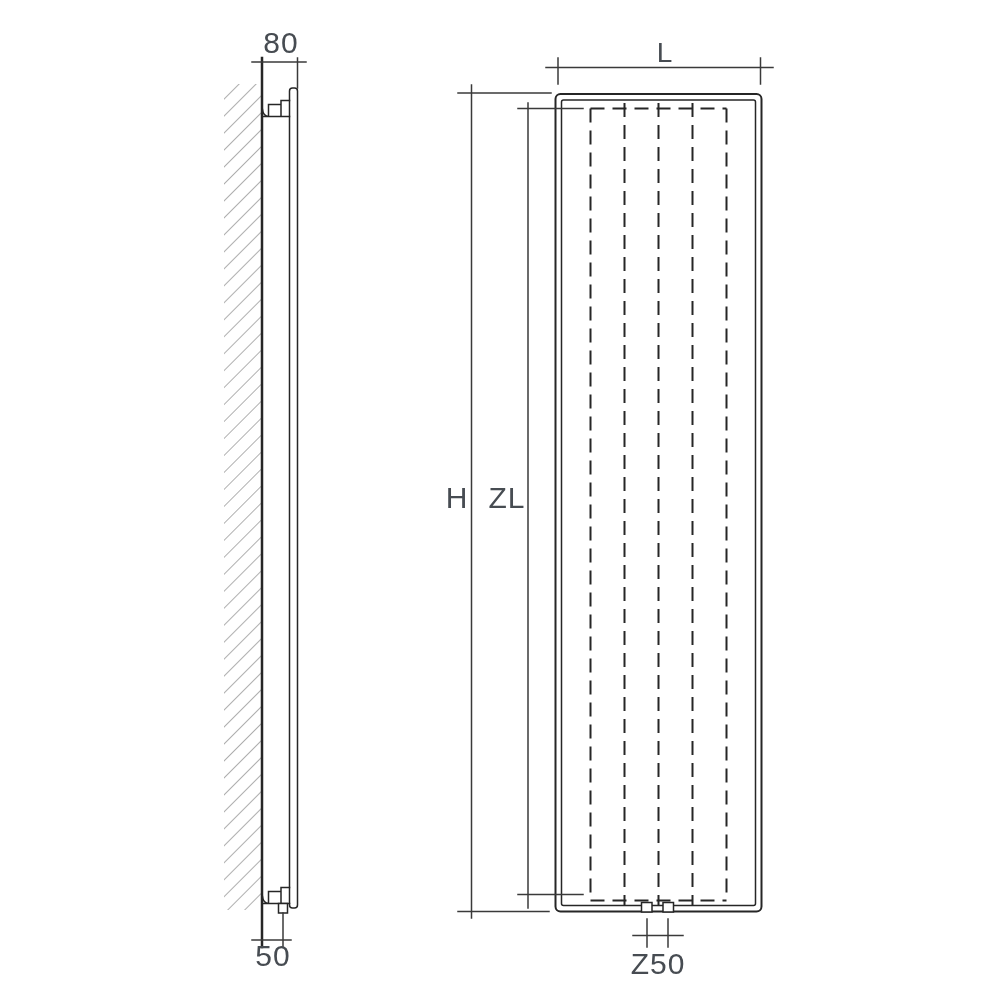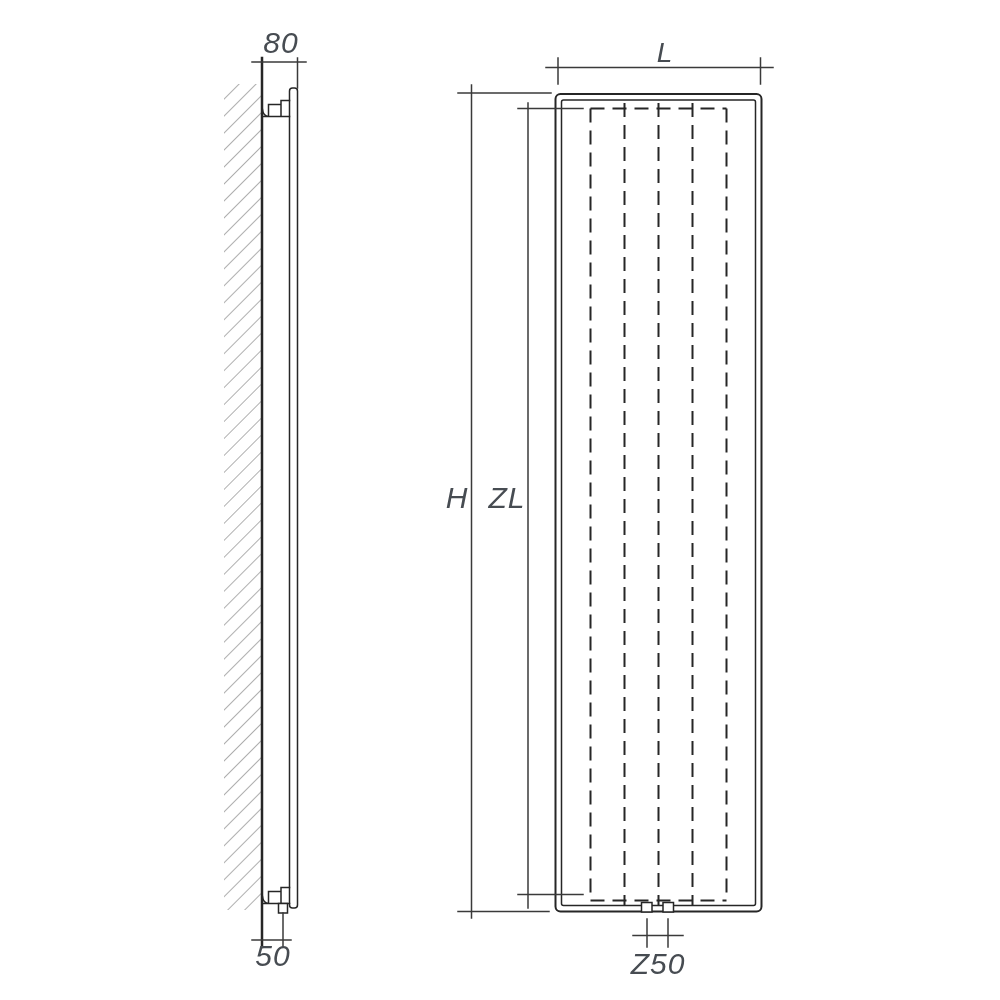--- a/index.html
+++ b/index.html
@@ -1,20 +1,19 @@
 <!DOCTYPE html>
 <html style="--background: #ffffff; --line: #262626; --dimension-line: #3a3a3a; --hatch: #8c8c8c; --label-text: #474c52;"><head>
 <meta charset="utf-8">
 <style>
   html,body{margin:0;padding:0;background:#fff;}
   .canvas{
     position:relative;width:1000px;height:1000px;
     background:var(--background,#fff);
     font-family:"Liberation Sans",sans-serif;
-    font-style:italic;
   }
   .canvas svg{position:absolute;left:0;top:0;}
   .outline{stroke:var(--line,#262626);stroke-width:2;fill:none;stroke-linecap:square;}
   .outline-thin{stroke:var(--line,#262626);stroke-width:1.5;fill:none;stroke-linecap:square;}
   .wall-line{stroke:var(--line,#262626);stroke-width:2.5;fill:none;stroke-linecap:square;}
   .dim{stroke:var(--dimension-line,#3a3a3a);stroke-width:1.5;fill:none;stroke-linecap:square;}
   .dashed{stroke:var(--line,#262626);stroke-width:2;fill:none;stroke-dasharray:14 8;stroke-linecap:butt;}
   .hatch-line{stroke:var(--hatch,#8c8c8c);stroke-width:1.4;}
   .white-fill{fill:var(--background,#fff);}
   .dim-label{

